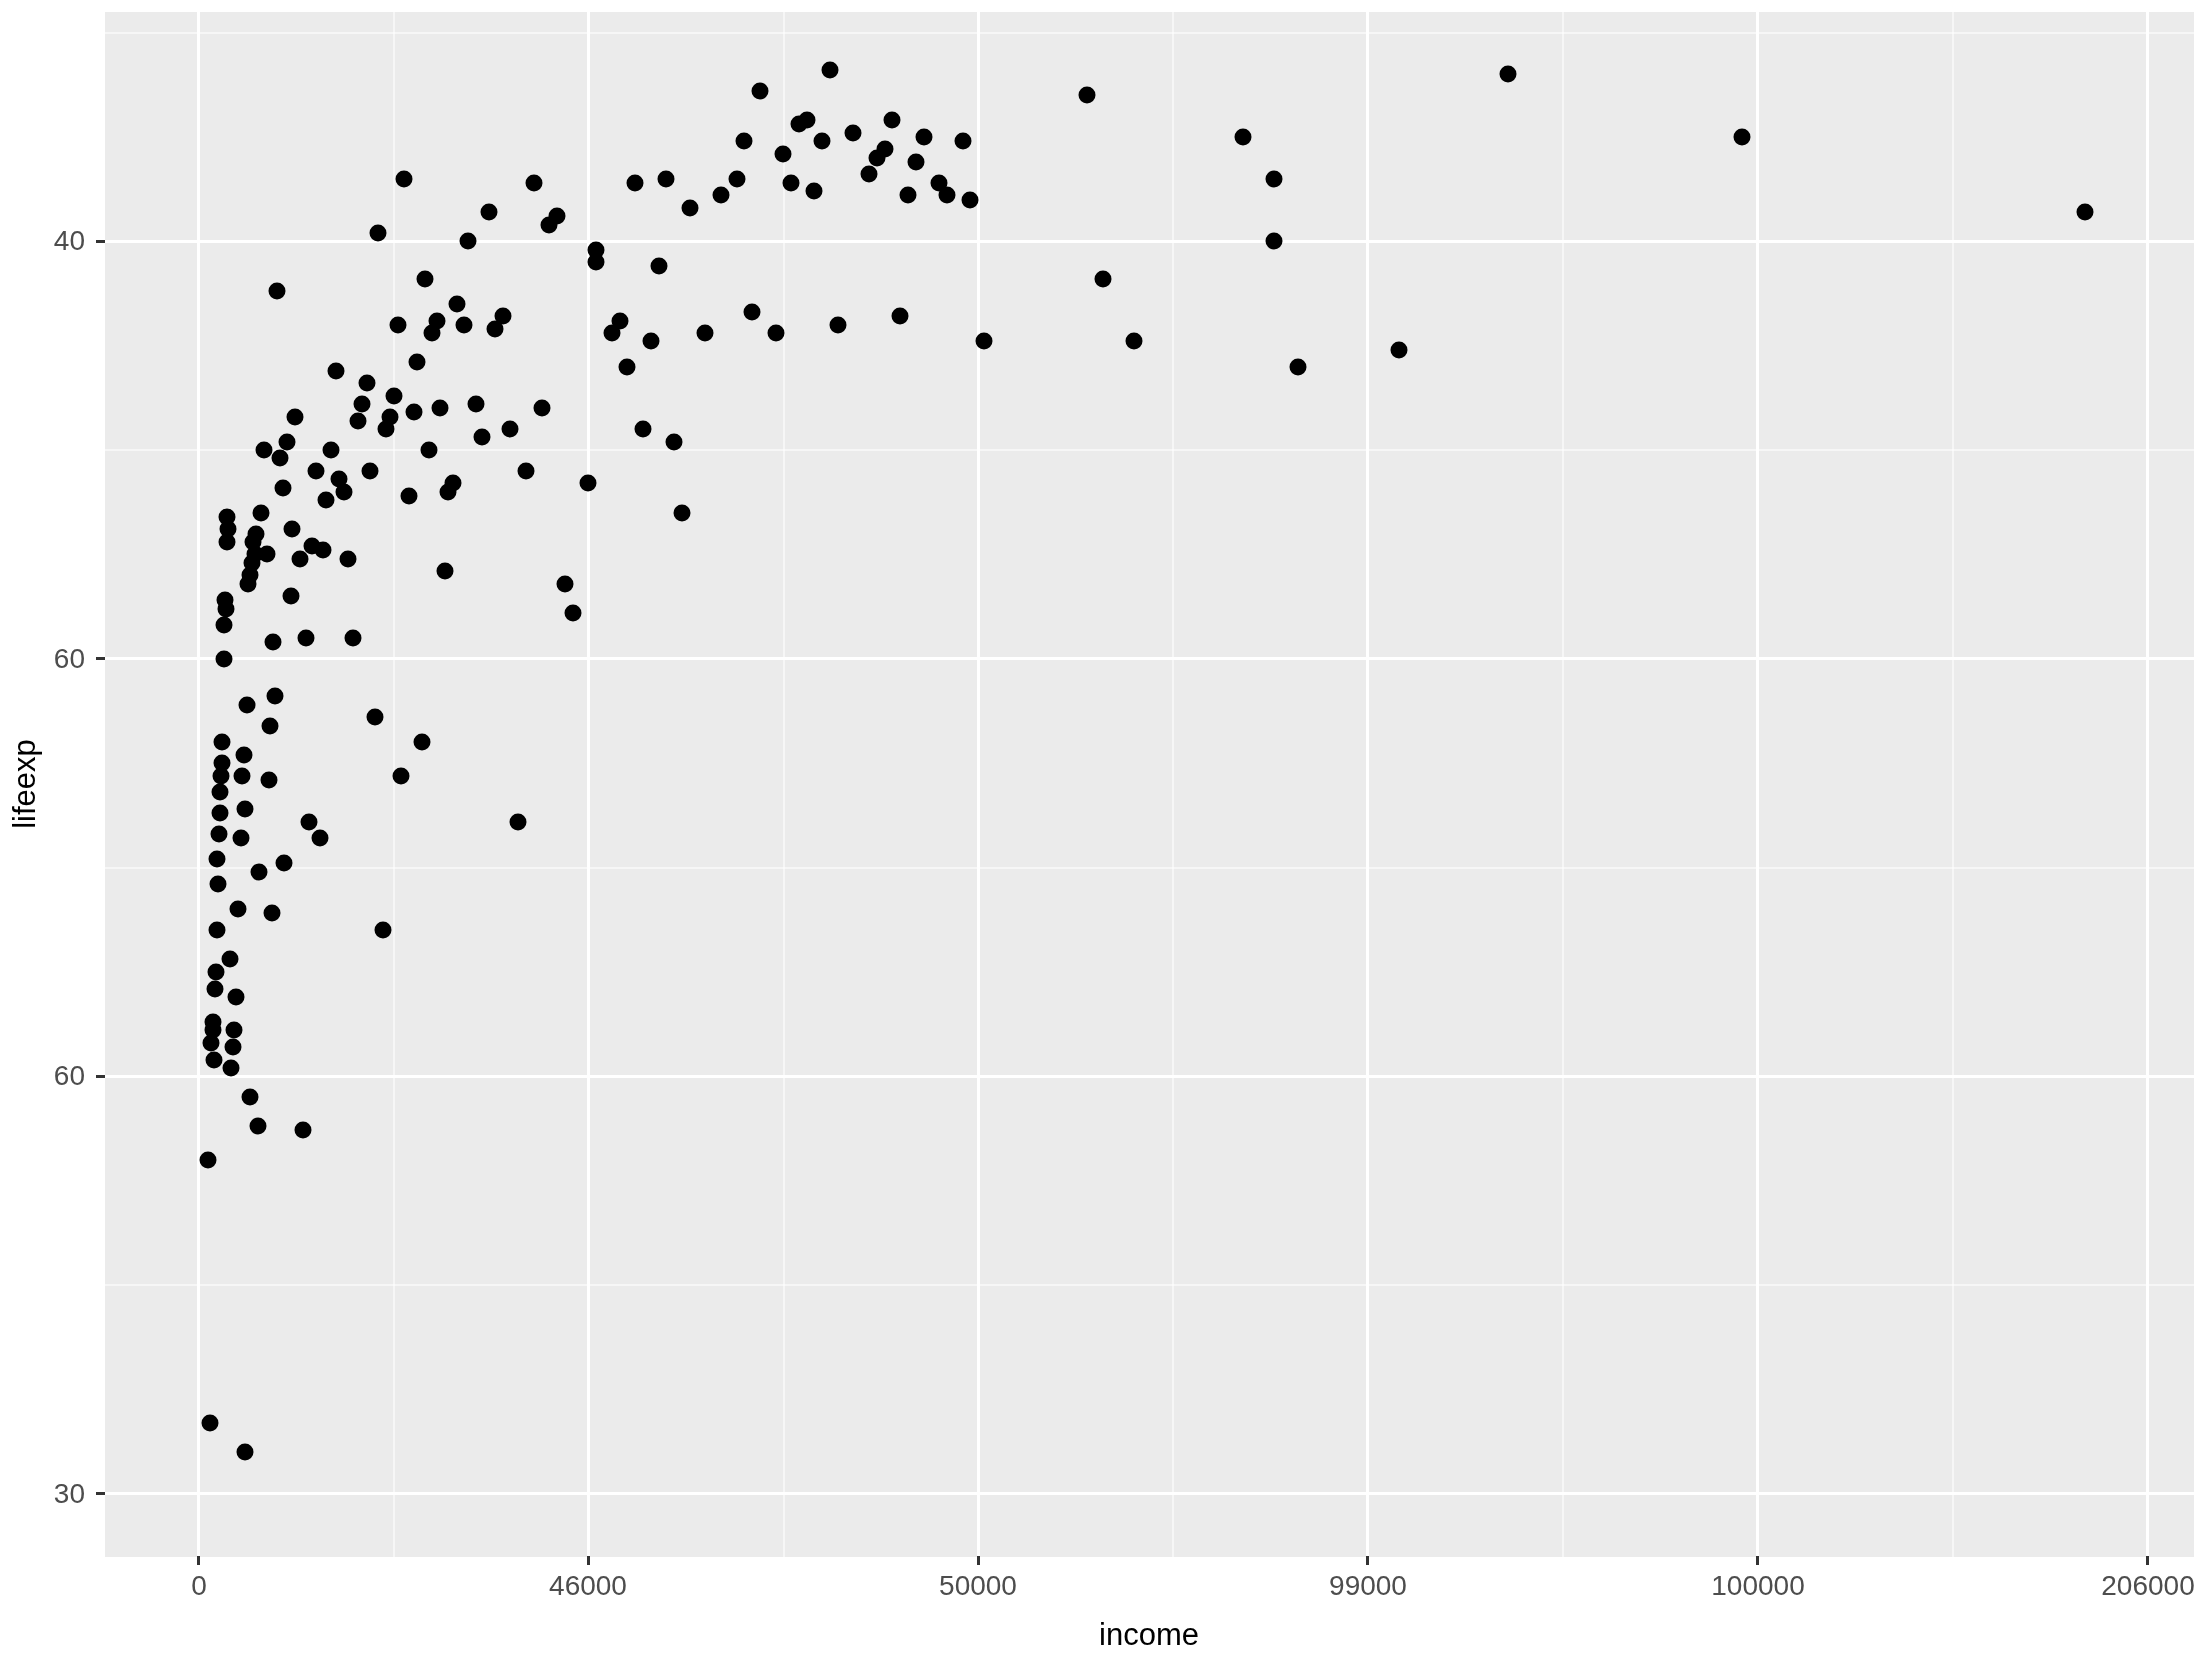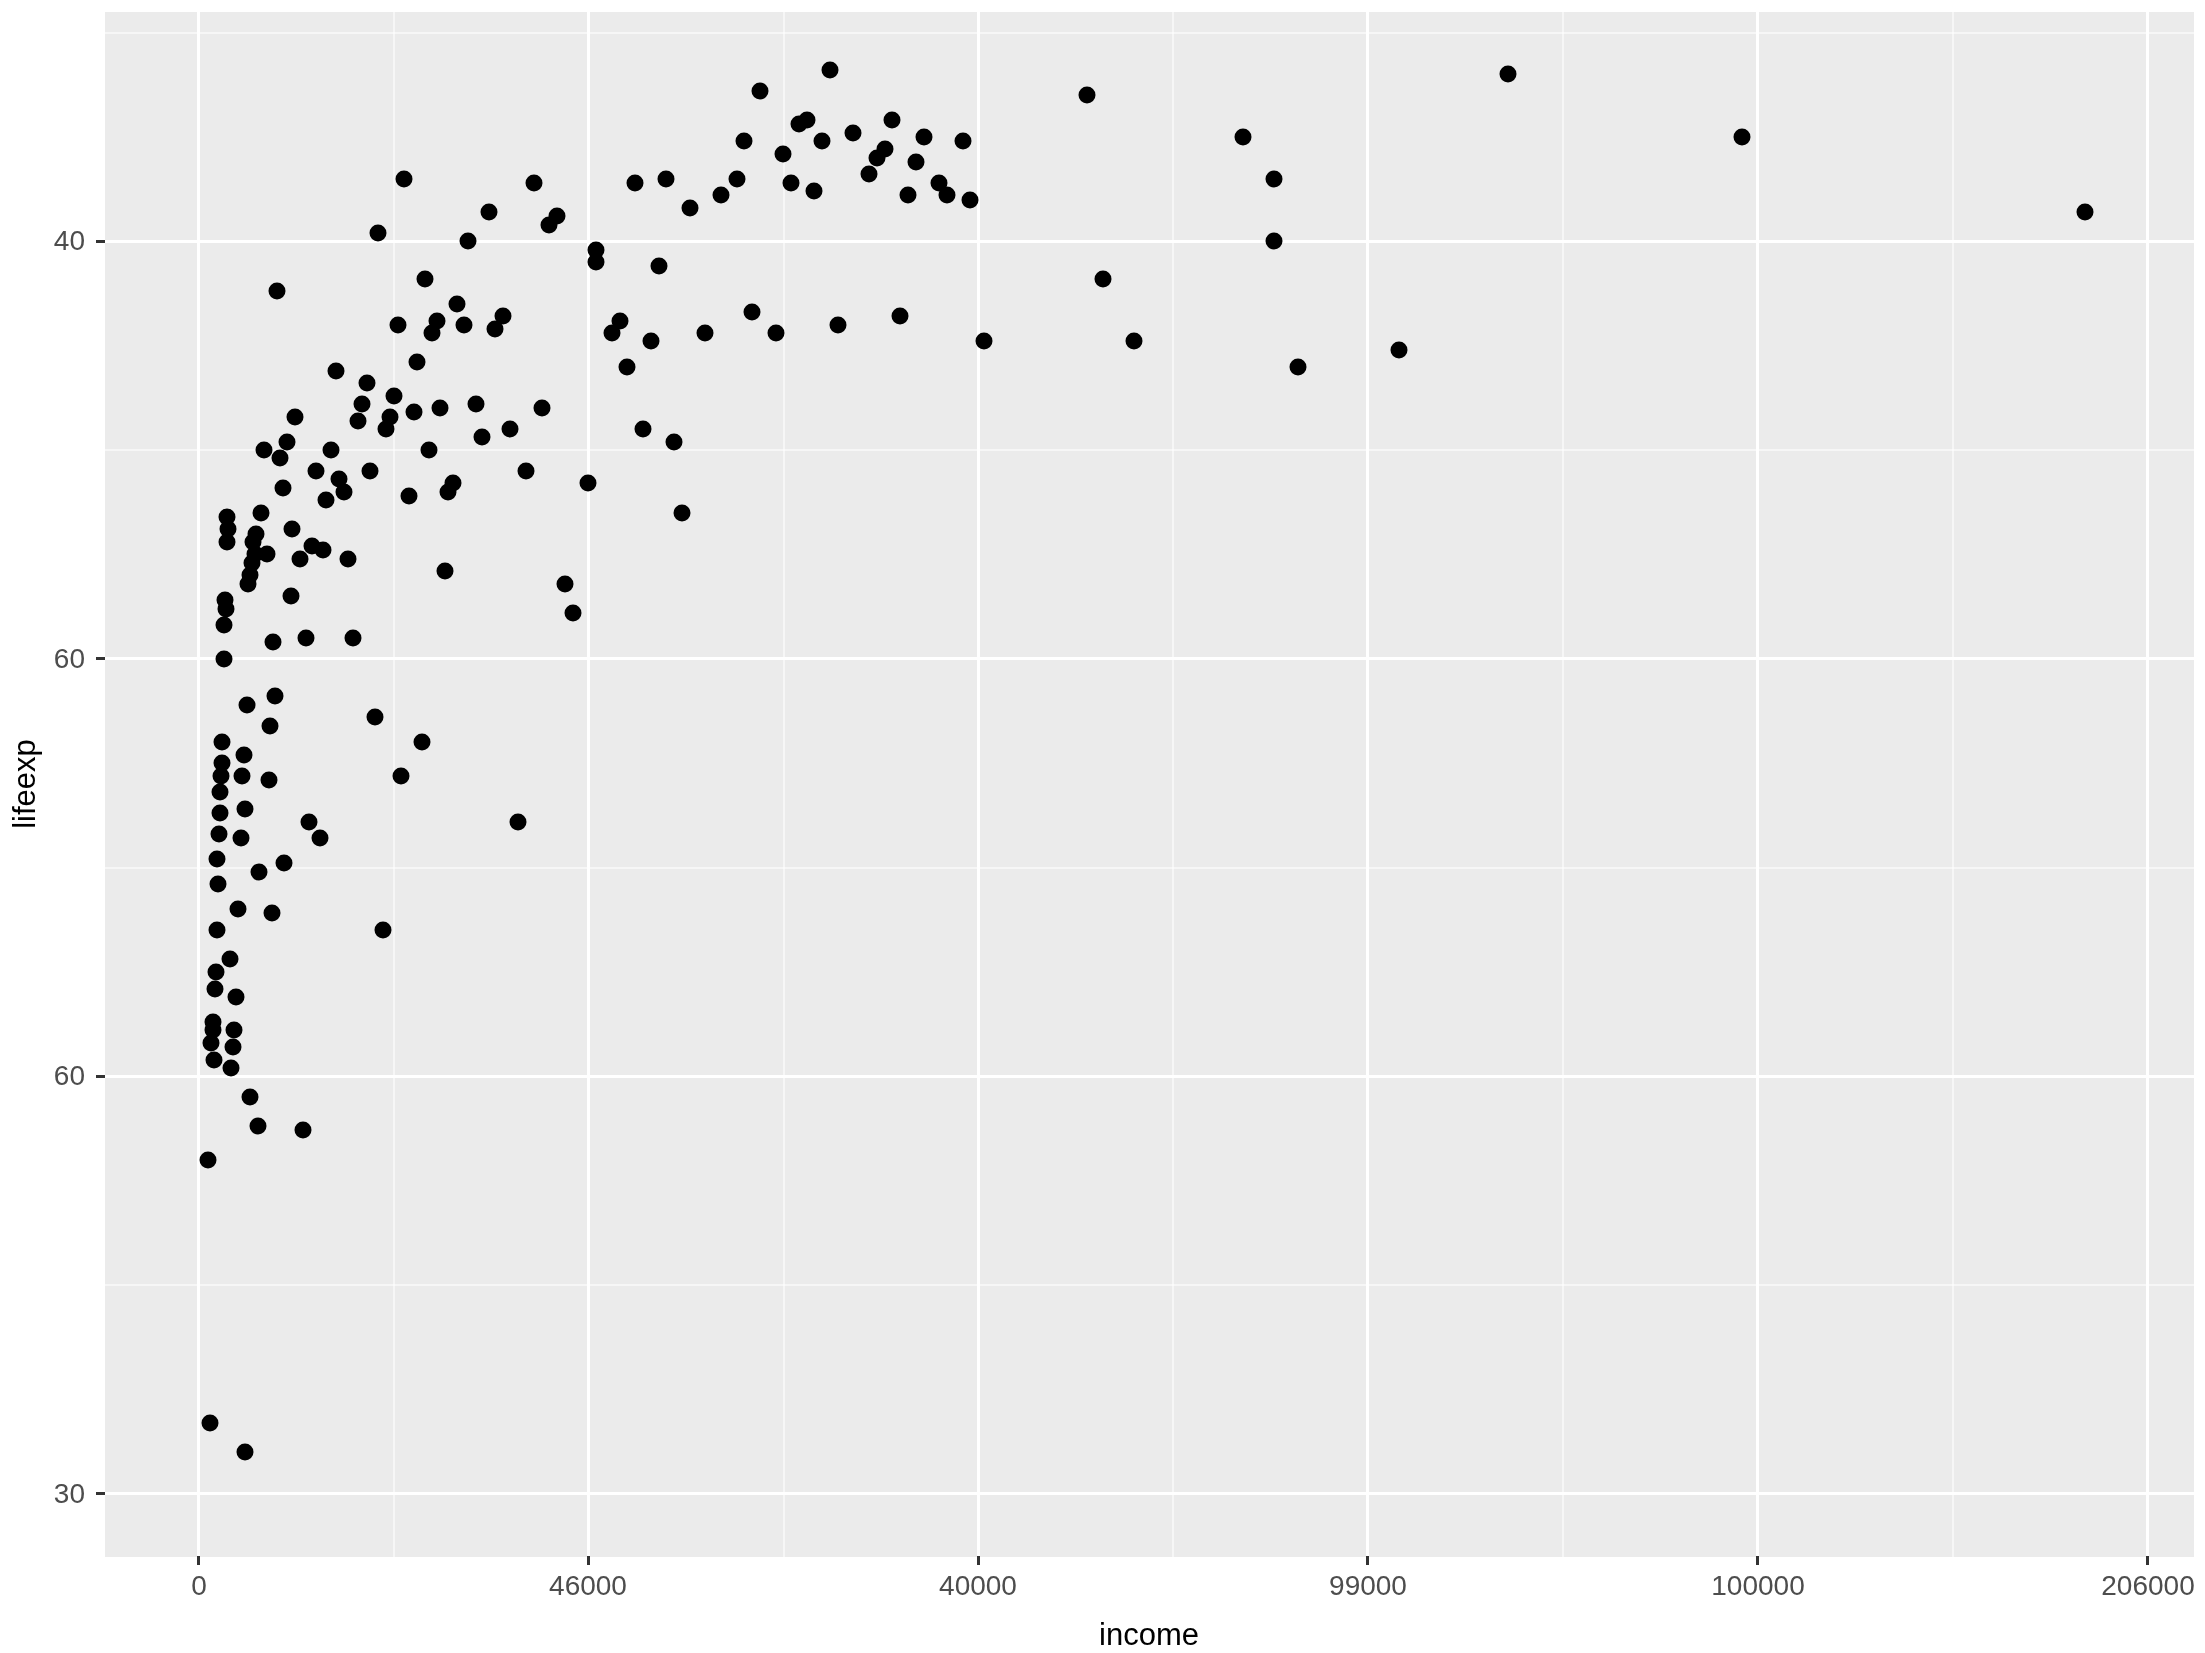--- a/index.html
+++ b/index.html
@@ -33,21 +33,21 @@
     <div class="gridline minor" style="top: 449px; left: 105px; height: 1.6px; width: 2089px;"></div>
     <div class="gridline minor" style="top: 32px; left: 105px; height: 1.6px; width: 2089px;"></div>
     <div class="gridline" style="left: 197px; top: 11.7px; width: 3.1px; height: 1545px;"></div>
     <div class="tick-mark" style="left: 197px; top: 1556px; width: 3.1px; height: 9.3px;"></div>
     <div class="tick-label x" style="left: 199px; top: 1572px;">0</div>
     <div class="gridline" style="left: 587px; top: 11.7px; width: 3.1px; height: 1545px;"></div>
     <div class="tick-mark" style="left: 587px; top: 1556px; width: 3.1px; height: 9.3px;"></div>
     <div class="tick-label x" style="left: 588px; top: 1572px;">46000</div>
     <div class="gridline" style="left: 977px; top: 11.7px; width: 3.1px; height: 1545px;"></div>
     <div class="tick-mark" style="left: 977px; top: 1556px; width: 3.1px; height: 9.3px;"></div>
-    <div class="tick-label x" style="left: 978px; top: 1572px;">40000</div>
+    <div class="tick-label x" style="left: 978px; top: 1572px;">50000</div>
     <div class="gridline" style="left: 1366px; top: 11.7px; width: 3.1px; height: 1545px;"></div>
     <div class="tick-mark" style="left: 1366px; top: 1556px; width: 3.1px; height: 9.3px;"></div>
     <div class="tick-label x" style="left: 1368px; top: 1572px;">99000</div>
     <div class="gridline" style="left: 1756px; top: 11.7px; width: 3.1px; height: 1545px;"></div>
     <div class="tick-mark" style="left: 1756px; top: 1556px; width: 3.1px; height: 9.3px;"></div>
     <div class="tick-label x" style="left: 1758px; top: 1572px;">100000</div>
     <div class="gridline" style="left: 2146px; top: 11.7px; width: 3.1px; height: 1545px;"></div>
     <div class="tick-mark" style="left: 2146px; top: 1556px; width: 3.1px; height: 9.3px;"></div>
     <div class="tick-label x" style="left: 2148px; top: 1572px;">206000</div>
     <div class="gridline" style="top: 1492px; left: 105px; height: 3.1px; width: 2089px;"></div>

